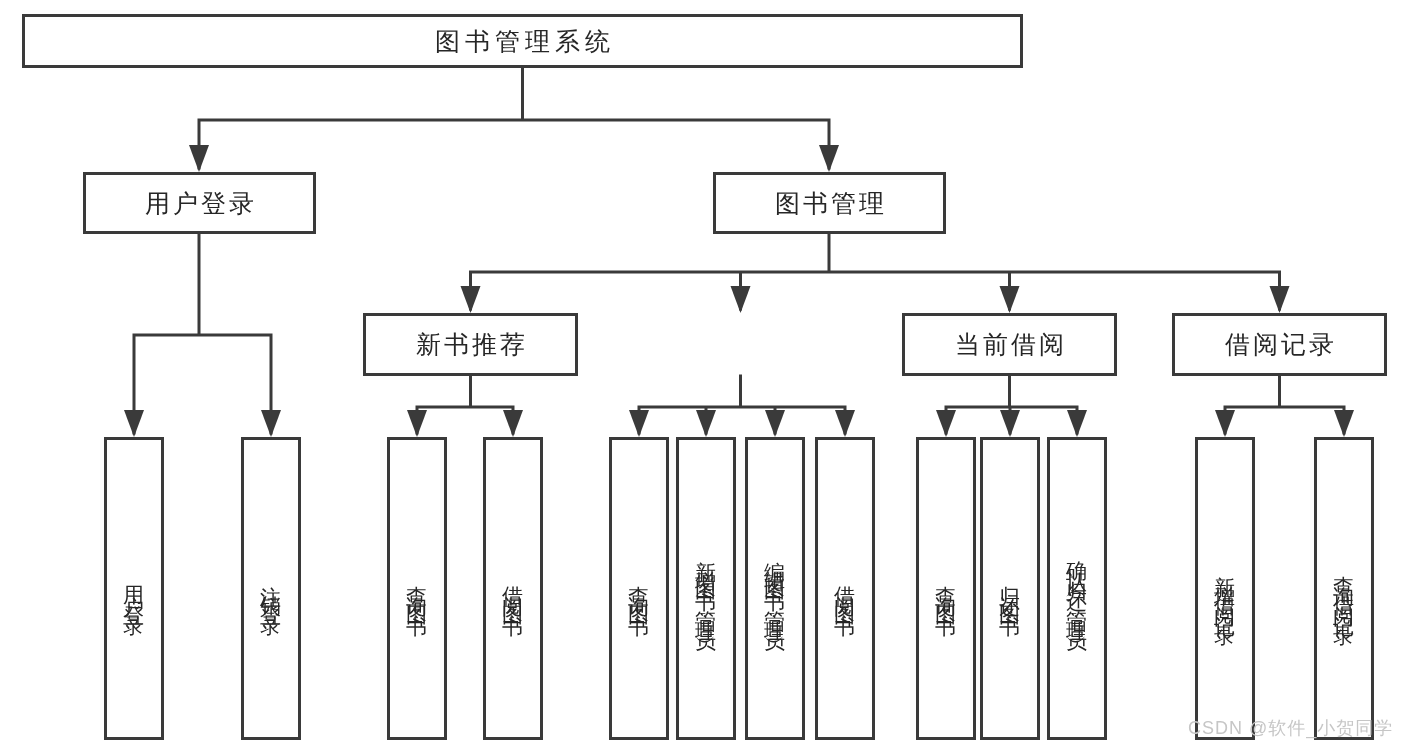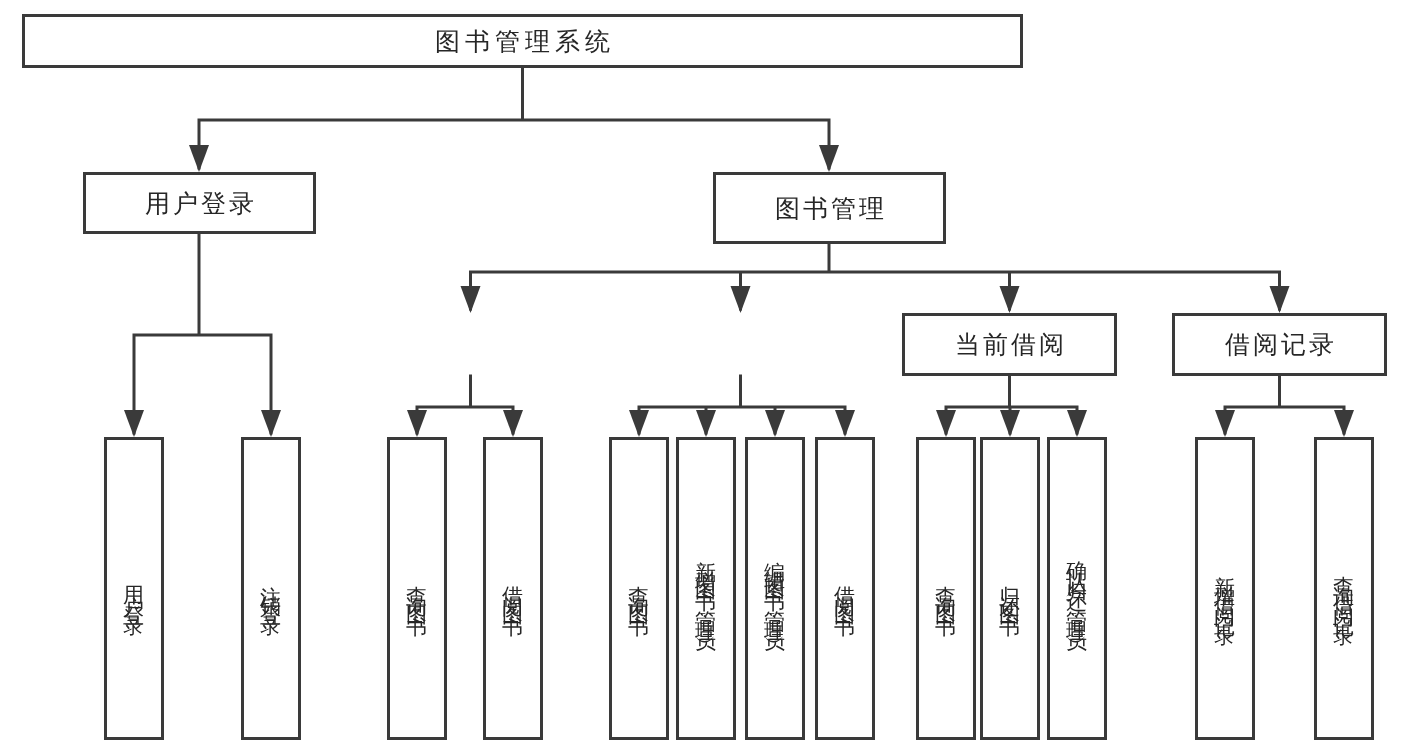--- a/index.html
+++ b/index.html
@@ -97,22 +97,23 @@
     <polygon points="1067,410 1087,410 1077,437"></polygon>
 
     <path d="M1279.5,376 V407 M1225,407 H1344 M1225,407 V433 M1344,407 V433"></path>
     <polygon points="1215,410 1235,410 1225,437"></polygon>
     <polygon points="1334,410 1354,410 1344,437"></polygon>
   </svg>
 
   <div class="node root" style="left:22px; top:14px; width:1001px; height:54px;">图书管理系统</div>
 
   <div class="node" style="left:83px; top:172px; width:233px; height:62px;">用户登录</div>
-  <div class="node" style="left:713px; top:172px; width:233px; height:72px;">图书管理</div>
+  <div class="node" style="left:713px; top:172px; width:233px; height:62px;">图书管理</div>
 
+  <div class="node" style="left:363px; top:313px; width:215px; height:63px;">新书推荐</div>
   <div class="node" style="left:902px; top:313px; width:215px; height:63px;">当前借阅</div>
   <div class="node" style="left:1172px; top:313px; width:215px; height:63px;">借阅记录</div>
 
   <div class="leaf" style="left:104px;">
     <span>用户登录</span>
   </div>
   <div class="leaf" style="left:241px;">
     <span>注销登录</span>
   </div>
   <div class="leaf" style="left:387px;">
@@ -142,14 +143,15 @@
   <div class="leaf" style="left:1047px;">
     <span>确认归还（管理员）</span>
   </div>
   <div class="leaf" style="left:1195px;">
     <span>新增借阅记录</span>
   </div>
   <div class="leaf" style="left:1314px;">
     <span>查询借阅记录</span>
   </div>
 
+  <div class="watermark">CSDN @软件_小贺同学</div>
 
 </div>
 
 </body></html>

